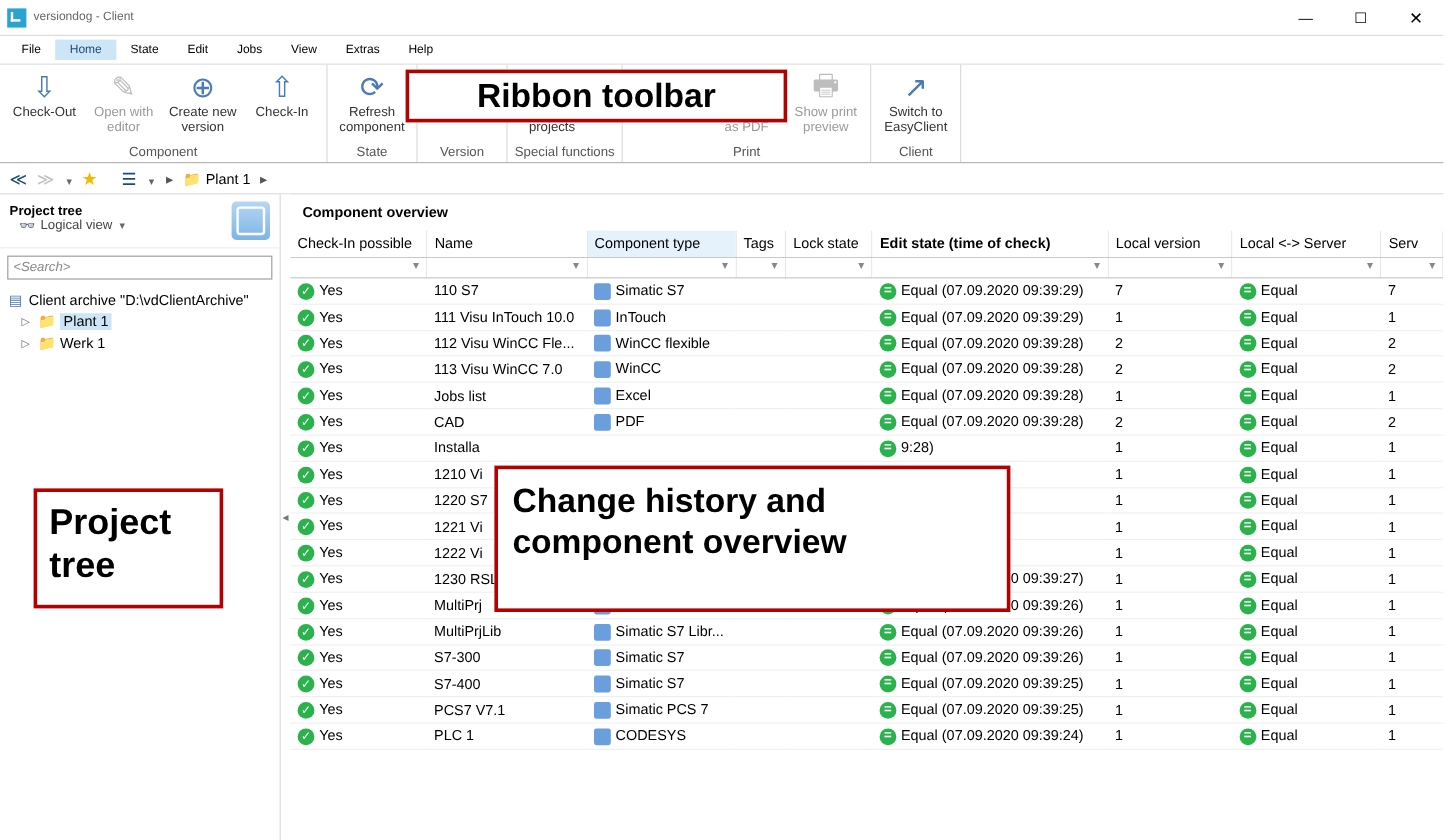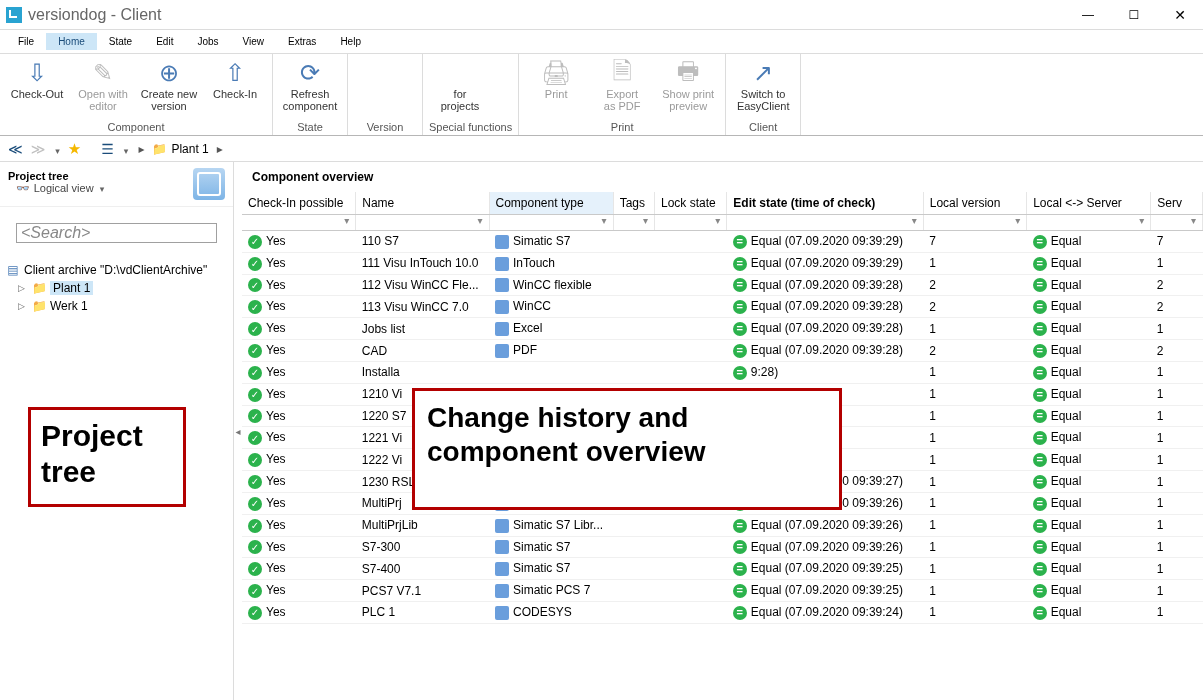--- a/index.html
+++ b/index.html
@@ -27,21 +27,21 @@
     width: 16px; height: 16px;
     background: #29a3d1;
     margin-right: 6px;
     position: relative;
   }
   .titlebar .app-icon::after {
     content: ""; position: absolute; left: 3px; top: 3px;
     width: 6px; height: 6px; border: 2px solid #fff; border-radius: 0;
     border-top: none; border-right: none;
   }
-  .titlebar .title { color: #666; font-size: 16px; }
+  .titlebar .title { color: #666; font-size: 10px; }
   .titlebar .wincontrols { margin-left: auto; display: flex; }
   .titlebar .wincontrols div {
     width: 46px; height: 30px; display: flex; align-items: center; justify-content: center;
     font-family: "Segoe MDL2 Assets", sans-serif; font-size: 10px;
   }
   .wc-min::before { content: "—"; font-size: 12px; }
   .wc-max::before { content: "☐"; font-size: 12px; }
   .wc-close::before { content: "✕"; font-size: 14px; }
   
   .menubar {
@@ -150,27 +150,27 @@
     width: 32px; height: 32px;
     background: linear-gradient(#b7d6f2,#7db4e6);
     border-radius: 4px;
     position: relative;
     margin-left: auto;
   }
   .sidebar .server-icon::before {
     content: ""; position: absolute; inset: 4px; border: 2px solid #fff; border-radius: 3px;
   }
   .sidebar .search {
-    margin: 16px;
+    margin: 6px;
     border: 1px solid #a0a0a0;
     height: 20px;
     padding: 0 4px;
     font-style: italic;
     color: #888;
-    font-size: 16px;
+    font-size: 11px;
     display: flex;
     align-items: center;
   }
   .tree {
     padding: 2px 4px;
     font-size: 12px;
     flex: 1;
     overflow: auto;
   }
   .tree .tree-row {
@@ -316,20 +316,21 @@
     <div class="menu-item active">Home</div>
     <div class="menu-item">State</div>
     <div class="menu-item">Edit</div>
     <div class="menu-item">Jobs</div>
     <div class="menu-item">View</div>
     <div class="menu-item">Extras</div>
     <div class="menu-item">Help</div>
   </div>
 
 <div class="ribbon" id="ribbon">
+  <div class="ribbon-annot" style="left:338px; top:4px; width:318px; height:44px;">Ribbon toolbar</div>
 <div class="ribbon-group">
       <div class="buttons">
         <div class="ribbon-btn">
           <div class="ricon">⇩</div>
           <div class="rlabel">Check-Out</div>
         </div>
         <div class="ribbon-btn disabled">
           <div class="ricon">✎</div>
           <div class="rlabel">Open with
 editor</div>

